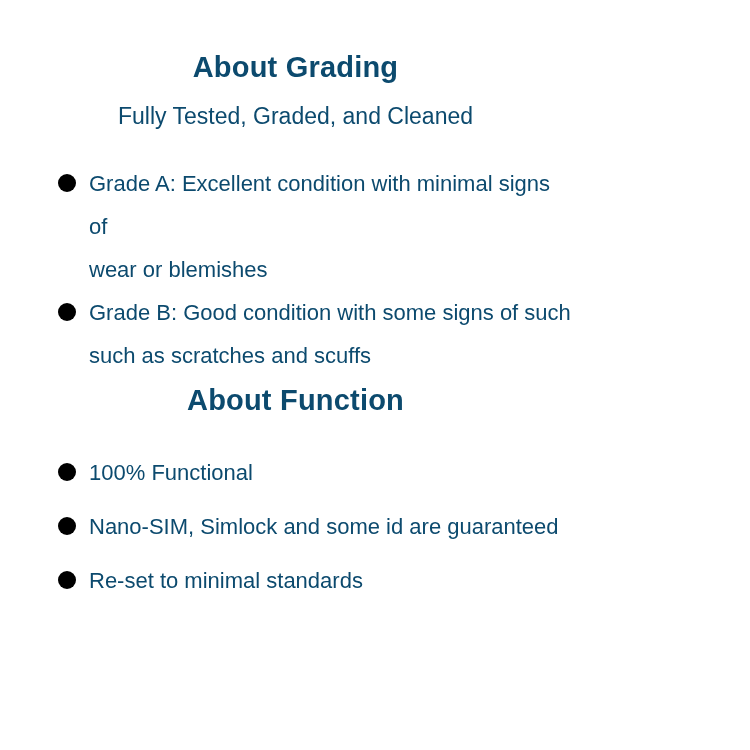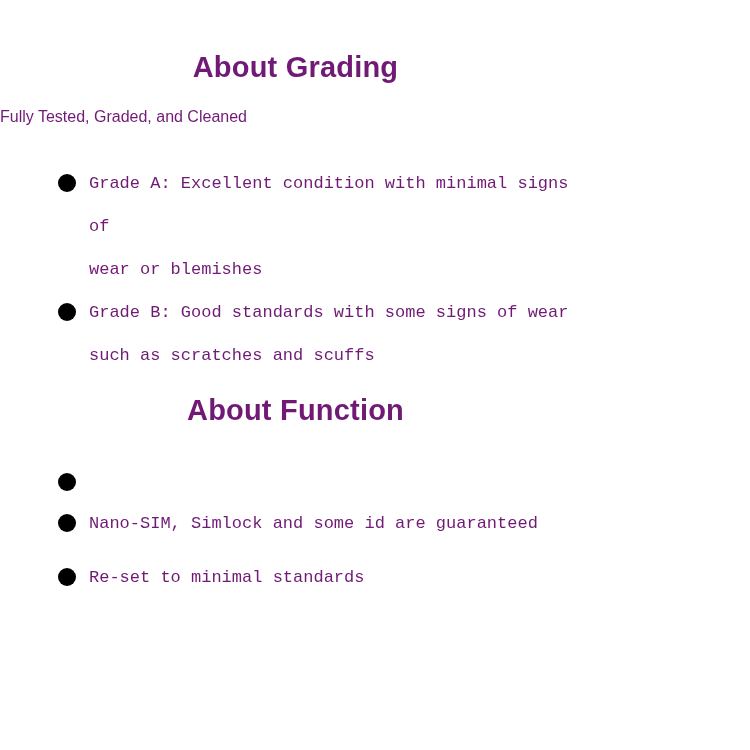--- a/index.html
+++ b/index.html
@@ -7,53 +7,52 @@
     padding: 0;
     background: #ffffff;
   }
   .canvas {
     position: relative;
     width: 613px;
     height: 750px;
     background: #ffffff;
     overflow: hidden;
     font-family: "Liberation Sans", sans-serif;
-    color: #701a75;
+    color: #0c4a6e;
   }
   .section-title {
     margin: 0;
     padding: 0 22px 0 0;
     text-align: center;
     font-size: 29px;
     font-weight: bold;
     line-height: 30px;
     letter-spacing: 0.2px;
   }
   #grading-title { margin-top: 52px; }
-  #function-title { margin-top: 18px; }
+  #function-title { margin-top: 8px; }
   .subtitle {
     margin: 21px 22px 0 0;
-    text-align: left;
-    font-size: 16px;
+    text-align: center;
+    font-size: 23px;
     font-weight: normal;
     line-height: 27px;
   }
   ul.bullet-list {
     list-style: none;
     margin: 0;
     padding: 0 40px 0 58px;
   }
   #grading-list { margin-top: 32px; }
   #function-list { margin-top: 36px; }
   li.bullet-item {
     display: flex;
     align-items: flex-start;
-    font-size: 17px;
+    font-size: 22px;
     line-height: 43px;
-    font-family: Liberation Mono, monospace;
   }
   #function-list li.bullet-item { margin-bottom: 11px; }
   .bullet-dot {
     flex: 0 0 18px;
     width: 18px;
     height: 18px;
     margin: 12px 13px 0 0;
     border-radius: 50%;
     background: #000000;
   }
@@ -71,30 +70,31 @@
   <div class="subtitle">Fully Tested, Graded, and Cleaned</div>
 
   <ul class="bullet-list" id="grading-list">
     <li class="bullet-item">
       <span class="bullet-dot"></span>
       <span class="bullet-text">Grade A: Excellent condition with minimal signs of
 wear or blemishes</span>
     </li>
     <li class="bullet-item">
       <span class="bullet-dot"></span>
-      <span class="bullet-text">Grade B: Good standards with some signs of wear
+      <span class="bullet-text">Grade B: Good condition with some signs of such
 such as scratches and scuffs</span>
     </li>
   </ul>
 
   <h1 class="section-title" id="function-title">About Function</h1>
 
   <ul class="bullet-list" id="function-list">
     <li class="bullet-item">
       <span class="bullet-dot"></span>
+      <span class="bullet-text">100% Functional</span>
     </li>
     <li class="bullet-item">
       <span class="bullet-dot"></span>
       <span class="bullet-text">Nano-SIM, Simlock and some id are guaranteed</span>
     </li>
     <li class="bullet-item">
       <span class="bullet-dot"></span>
       <span class="bullet-text">Re-set to minimal standards</span>
     </li>
   </ul>

